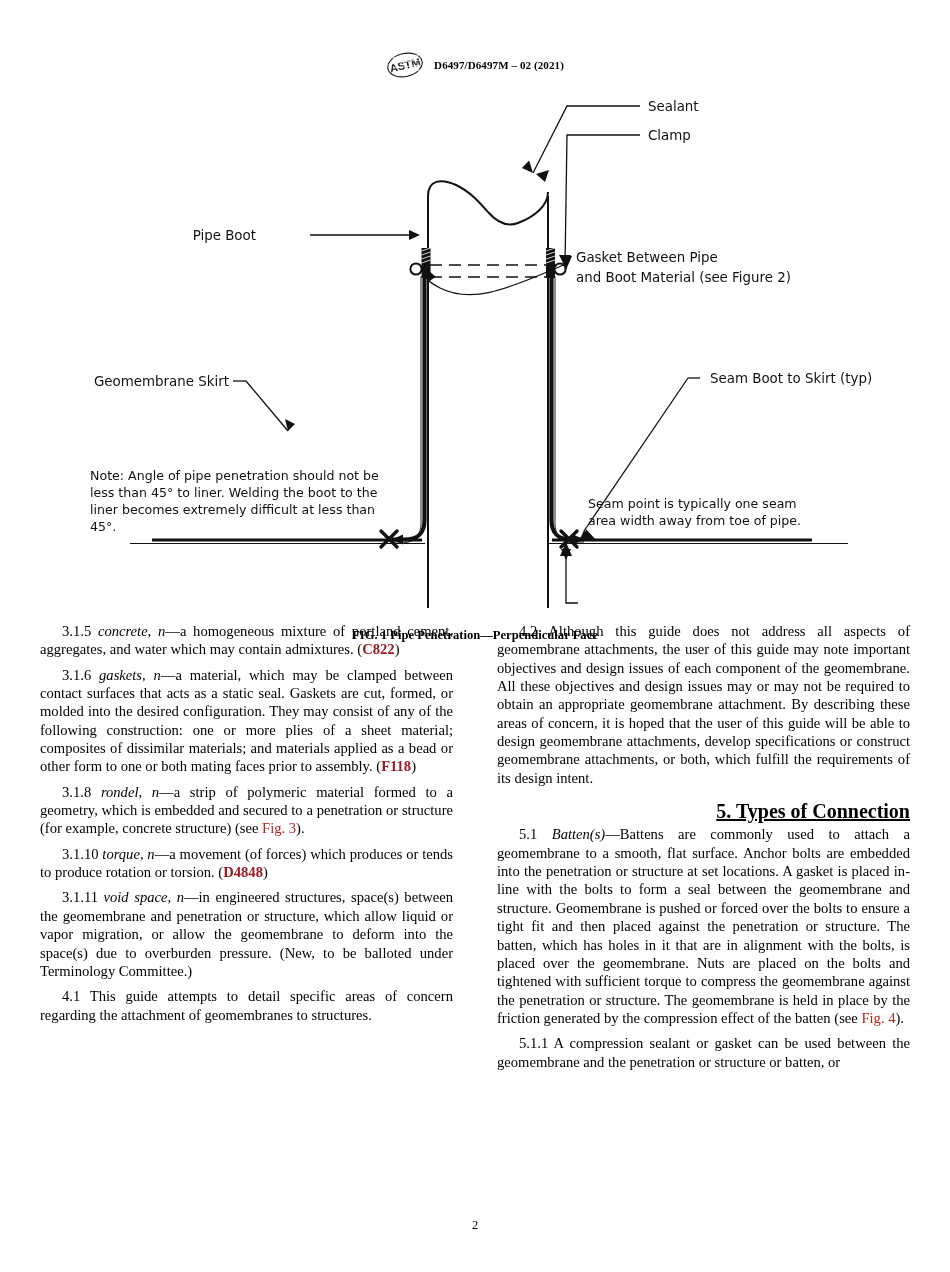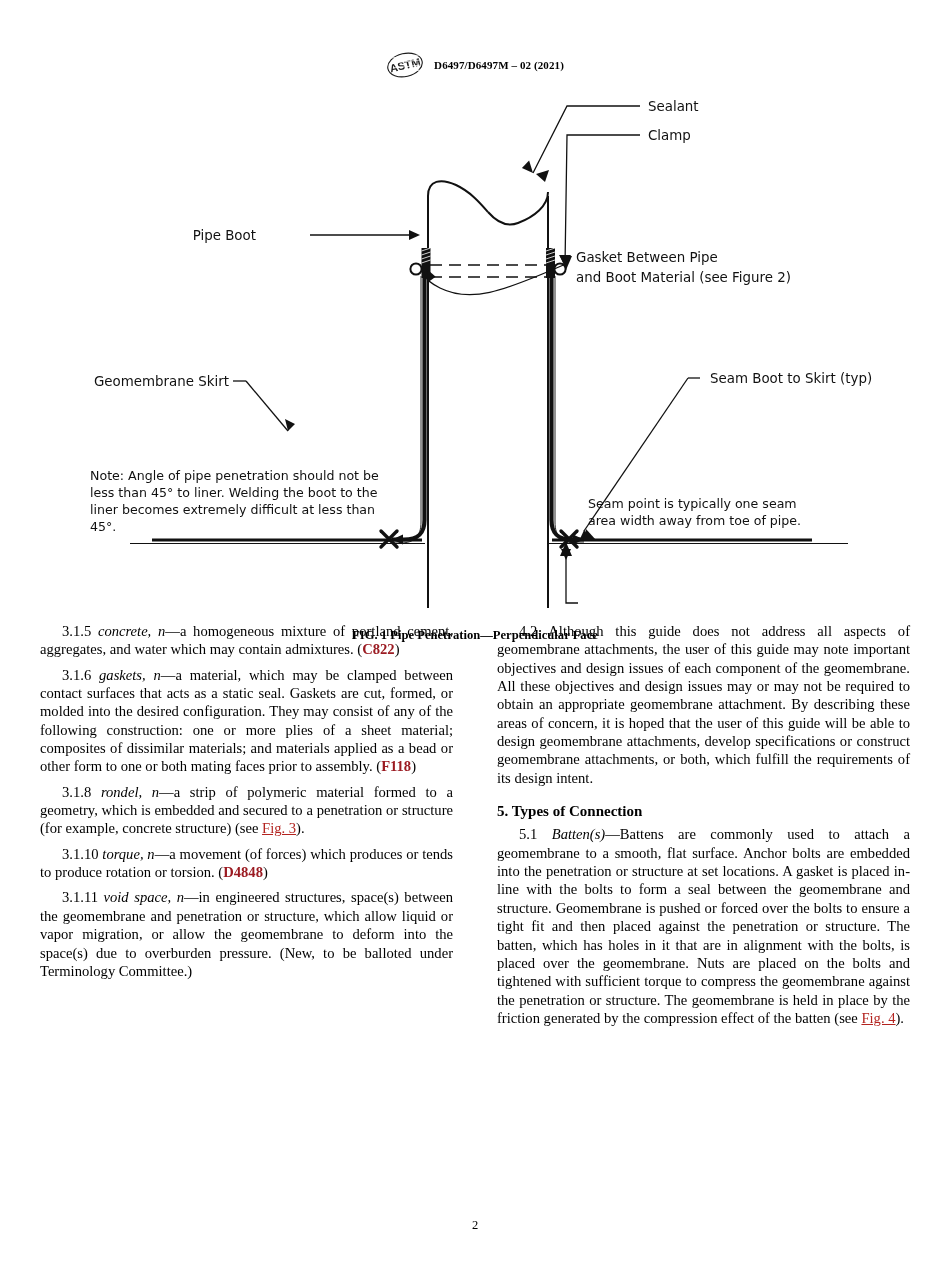--- a/index.html
+++ b/index.html
@@ -45,30 +45,31 @@
     line-height:18.35px;
     text-align:justify;
     text-justify:inter-word;
     text-indent:22px;
     hyphens:none;
   }
   p.cont{text-indent:0;}
   p.para + p.para{margin-top:7px;}
   .sec-head{
     margin:15px 0 5px 0;
-    font-size:15px;
+    font-size:20px;
     font-weight:bold;
     line-height:18.35px;
     text-indent:0;
-    text-align:left;
+    text-align:right;
+    text-decoration:underline;
   }
   .sec-head + p.para{margin-top:2px;}
   i.term{font-style:italic;}
   .ref{color:#9b1b22;font-weight:bold;}
-  .reflink{color:#b3231f;text-decoration:underline;}
+  .reflink{color:#b3231f;}
   .num{white-space:nowrap;}
 
   .page-number{
     position:absolute;left:0;top:1218px;width:950px;text-align:center;
     font-size:12.5px;
   }
 
   
   .dtext{font-family:"DejaVu Sans", sans-serif;font-size:13.4px;fill:#111;}
   .dtext-note{font-family:"DejaVu Sans", sans-serif;font-size:12.6px;fill:#111;}
@@ -262,35 +263,43 @@
         <i class="term">torque, n</i><span>—a movement (of forces) which produces or tends to produce rotation or torsion.</span>
         <span>(</span><span class="ref">D4848</span><span>)</span>
       </p>
 
       <p class="para">
         <span class="num">3.1.11</span>
         <i class="term">void space, n</i><span>—in engineered structures, space(s) between the geomembrane and penetration or structure, which allow liquid or vapor migration, or allow the geomembrane to deform into the space(s) due to overburden pressure. (New, to be balloted under Terminology Committee.)</span>
       </p>
 
 
+      <p class="para">
+        <span class="num">4.1</span>
+        <span>This guide attempts to detail specific areas of concern regarding the attachment of geomembranes to structures.</span>
+      </p>
     </div>
 
     <div class="col">
 
 
       <p class="para">
         <span class="num">4.2</span>
         <span>Although this guide does not address all aspects of geomembrane attachments, the user of this guide may note important objectives and design issues of each component of the geomembrane. All these objectives and design issues may or may not be required to obtain an appropriate geomembrane attachment. By describing these areas of concern, it is hoped that the user of this guide will be able to design geomembrane attachments, develop specifications or construct geomembrane attachments, or both, which fulfill the requirements of its design intent.</span>
       </p>
 
       <p class="sec-head">5.  Types of Connection</p>
 
       <p class="para">
         <span class="num">5.1</span>
         <i class="term">Batten(s)</i><span>—Battens are commonly used to attach a geomembrane to a smooth, flat surface. Anchor bolts are embedded into the penetration or structure at set locations. A gasket is placed in-line with the bolts to form a seal between the geomembrane and structure. Geomembrane is pushed or forced over the bolts to ensure a tight fit and then placed against the penetration or structure. The batten, which has holes in it that are in alignment with the bolts, is placed over the geomembrane. Nuts are placed on the bolts and tightened with sufficient torque to compress the geomembrane against the penetration or structure. The geomembrane is held in place by the friction generated by the compression effect of the batten (see </span><span class="reflink">Fig. 4</span><span>).</span>
       </p>
 
+      <p class="para">
+        <span class="num">5.1.1</span>
+        <span>A compression sealant or gasket can be used between the geomembrane and the penetration or structure or batten, or</span>
+      </p>
     </div>
   </div>
 
   <div class="page-number">2</div>
 
 </div>
 
 </body></html>

